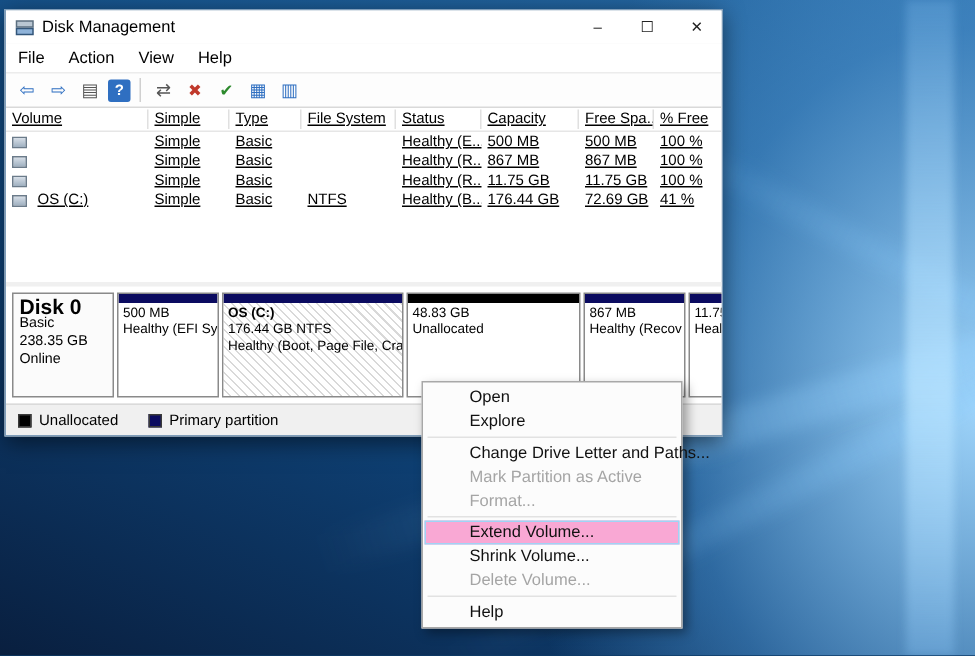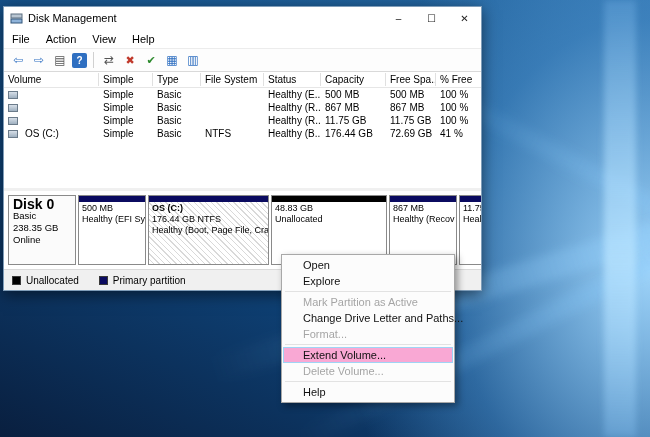--- a/index.html
+++ b/index.html
@@ -36,21 +36,21 @@
   .toolbar{flex:0 0 24px;background:#fdfdfd;border-top:1px solid #ececec;border-bottom:1px solid #d9d9d9;
     display:flex;align-items:center;padding:0 5px;gap:3px;}
   .tbicon{width:18px;height:18px;display:flex;align-items:center;justify-content:center;font-size:12px;color:#2f6fc1;}
   .tbicon.gray{color:#555;}
   .tbicon.red{color:#c0392b;font-size:11px;}
   .tbicon.green{color:#2d8a2d;font-size:11px;}
   .tbicon.help{background:#2f6fc1;color:#fff;border-radius:2px;width:15px;height:15px;font-weight:bold;font-size:10px;}
   .tbsep{width:1px;height:16px;background:#d0d0d0;margin:0 3px;}
 
   
-  .table{flex:0 0 116px;background:#fff;font-size:10px;color:#000;overflow:hidden;}
+  .table{flex:0 0 116px;background:#fff;font-size:10px;color:#000;overflow:hidden;text-decoration:underline;}
   .thead,.trow{display:grid;grid-template-columns:95px 54px 48px 63px 57px 65px 50px 48px 1fr;}
   .thead{height:16px;align-items:center;border-bottom:1px solid #e6e6e6;}
   .thead span{padding:0 4px;border-right:1px solid #e0e0e0;height:13px;line-height:13px;overflow:hidden;white-space:nowrap;}
   .trow{height:13px;align-items:center;}
   .trow span{padding:0 4px;white-space:nowrap;overflow:hidden;}
   .vol{display:flex;align-items:center;gap:3px;}
   .vol-icon{width:9px;height:8px;flex:0 0 9px;background:linear-gradient(#d7dfe8,#9fb0c0);border:1px solid #6b7b8a;}
 
   
   .graphic{flex:1;background:#fff;border-top:3px solid #f0f0f0;padding:4px;overflow:hidden;}
@@ -66,21 +66,21 @@
   .p4{width:68px;flex:0 0 68px;} .p5{width:97px;flex:0 0 97px;}
 
   .legendbar{flex:0 0 21px;background:#f0f0f0;border-top:1px solid #dadada;display:flex;align-items:center;
     padding:0 8px;gap:20px;font-size:10px;color:#000;}
   .lg{display:flex;align-items:center;gap:5px;}
   .lgsq{width:9px;height:9px;border:1px solid #3a3a3a;}
 
   
   .ctx{position:absolute;left:281px;top:254px;width:174px;background:#fcfcfc;border:1px solid #a8a8a8;
     box-shadow:3px 3px 7px rgba(0,0,0,.38);padding:2px 1px;font-size:11px;color:#111;z-index:10;}
-  .ctx .mi{height:16px;line-height:16px;padding-left:20px;white-space:nowrap;cursor:default;}
+  .ctx .mi{height:16px;line-height:16px;padding-left:30px;white-space:nowrap;cursor:default;}
   .ctx .mi.disabled{color:#a5a5a5;}
   .ctx .mi.hl{background:#f9a8d4;outline:1px solid #9fd4f5;outline-offset:-1px;}
   .ctx .sep{height:1px;background:#e2e2e2;margin:2px 2px;}
 </style>
 </head>
 <body>
 
 <div class="desktop">
   <div class="beam beam1"></div>
   <div class="beam beam2"></div>
@@ -261,22 +261,23 @@
         <span class="lgsq" style="background-color: rgb(11, 11, 96);"></span>
         <span>Primary partition</span>
       </span>
     </div>
   </div>
 
   <div class="ctx">
     <div class="mi">Open</div>
     <div class="mi">Explore</div>
     <div class="sep"></div>
+    <div class="mi">Change Drive Letter and Paths...</div>
     <div class="mi disabled">Mark Partition as Active</div>
-    <div class="mi">Change Drive Letter and Paths...</div>
     <div class="mi disabled">Format...</div>
     <div class="sep"></div>
     <div class="mi hl">Extend Volume...</div>
+    <div class="mi">Shrink Volume...</div>
     <div class="mi disabled">Delete Volume...</div>
     <div class="sep"></div>
     <div class="mi">Help</div>
   </div>
 </div>
 
 </body></html>

